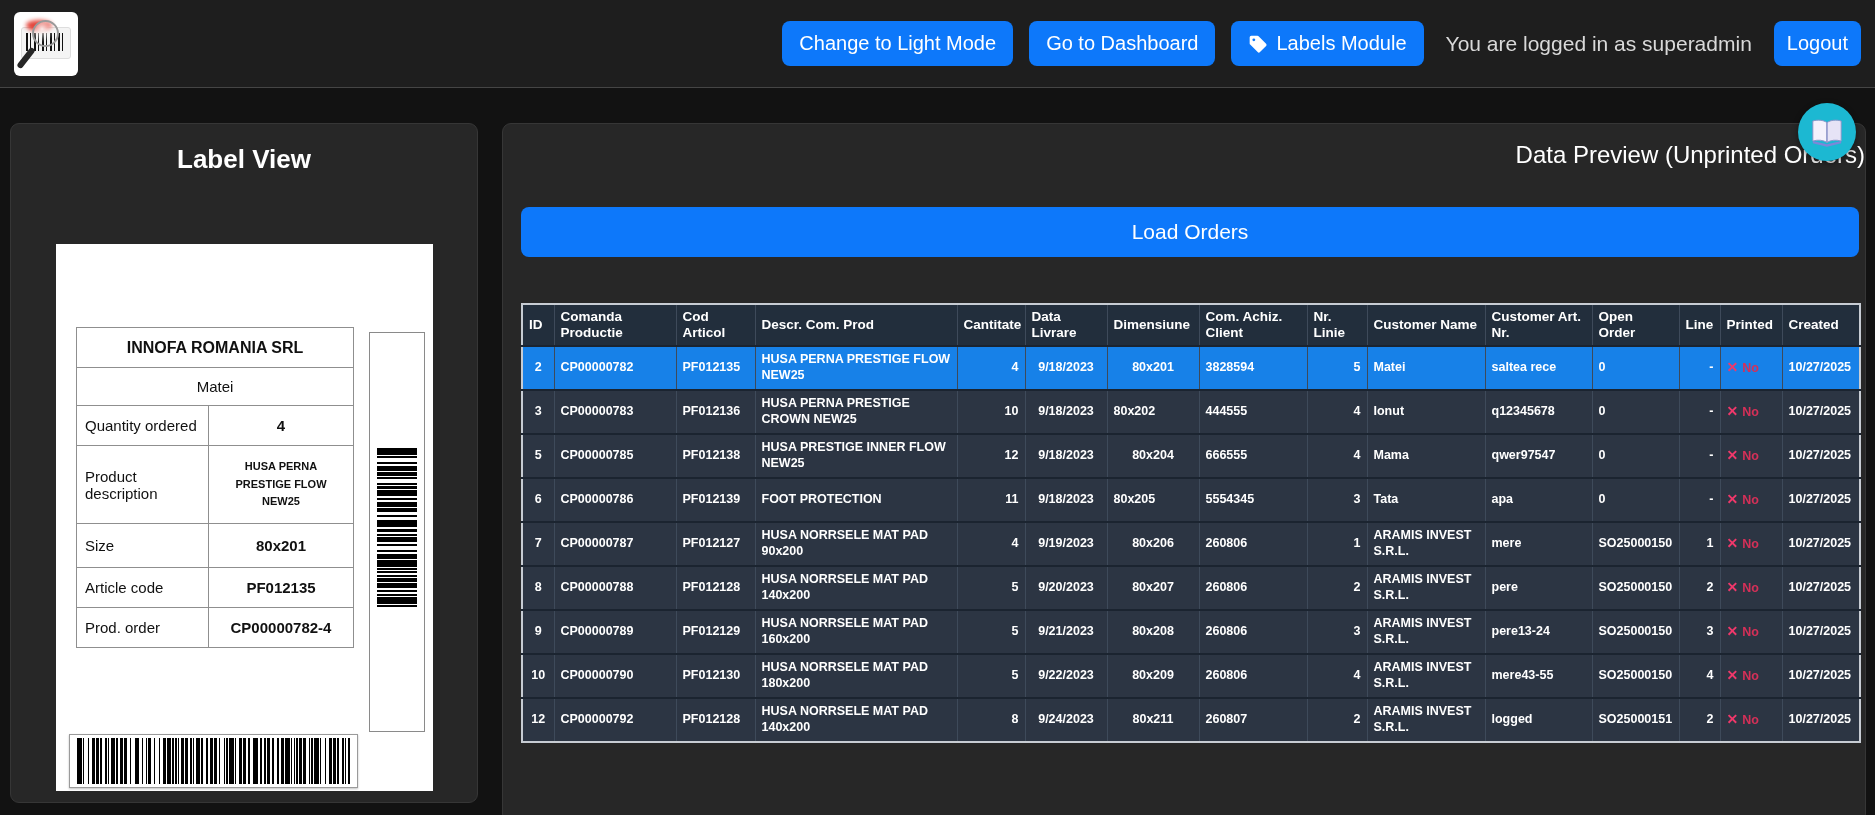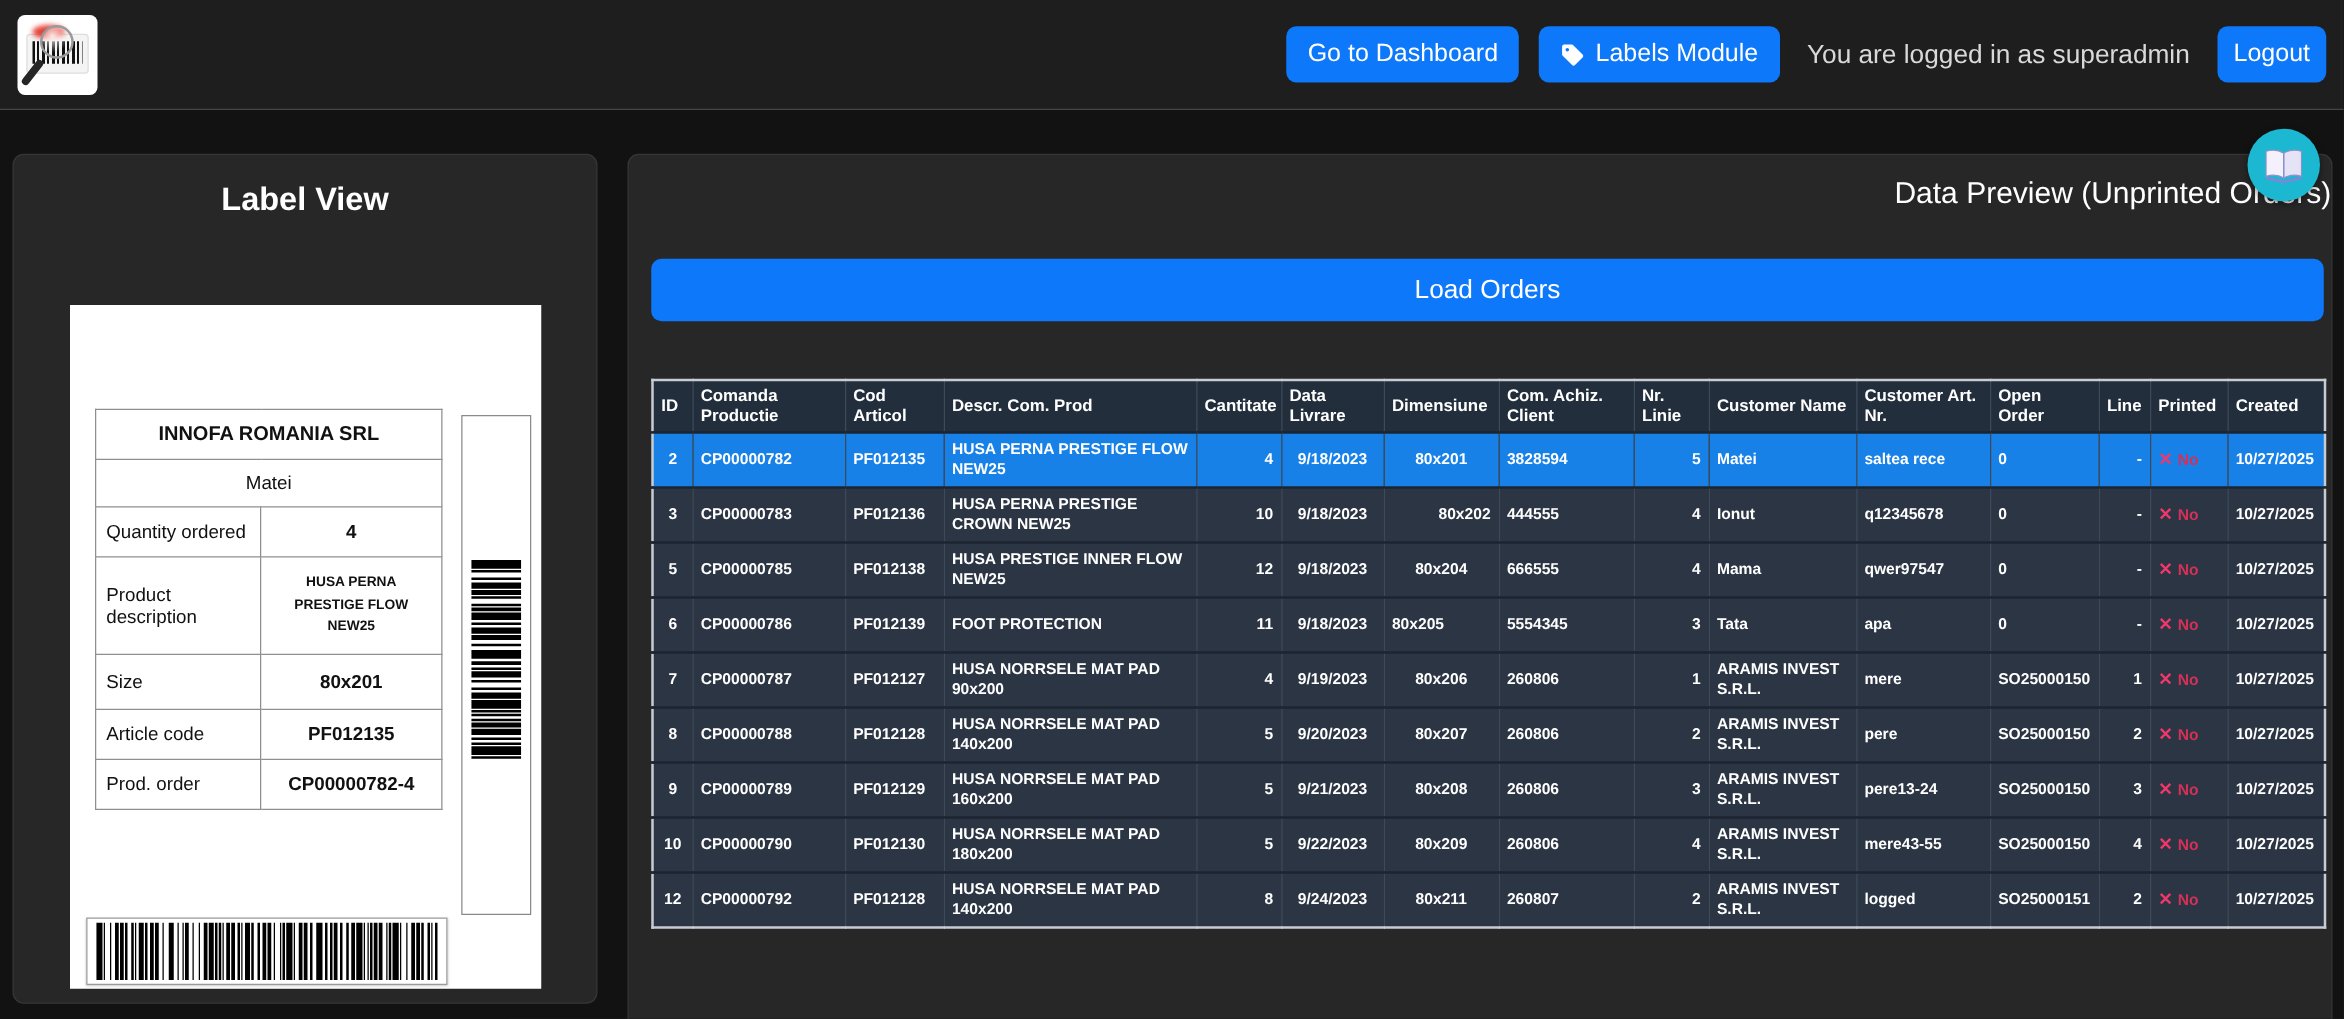--- a/index.html
+++ b/index.html
@@ -133,20 +133,23 @@
 <div class="navbar">
   <div class="logo-box">
     <div class="logo-label">
       <div class="logo-bars"></div>
     </div>
     <div class="logo-laser"></div>
     <div class="logo-lens"></div>
     <div class="logo-handle"></div>
   </div>
   <div class="nav-right">
+    <button class="btn">
+      <span>Change to Light Mode</span>
+    </button>
     <button class="btn">
       <span>Go to Dashboard</span>
     </button>
     <button class="btn">
       <span style="display:inline-flex">
         <svg width="20" height="20" viewBox="0 0 24 24">
             <path fill="#fff" d="M11.3 2H4a2 2 0 0 0-2 2v7.3a2 2 0 0 0 .6 1.4l9 9a2 2 0 0 0 2.8 0l7.3-7.3a2 2 0 0 0 0-2.8l-9-9A2 2 0 0 0 11.3 2z"></path>
             <circle cx="7" cy="7" r="1.7" fill="#0d78fa"></circle>
           </svg>
       </span>
@@ -363,21 +366,21 @@
           <td class="printed-cell" style="text-align: left;"><span class="x-mark">✕</span><span class="no-text">No</span></td>
           <td style="text-align: left;">10/27/2025</td>
         </tr>
         <tr>
           <td style="text-align: center;">3</td>
           <td style="text-align: left;">CP00000783</td>
           <td style="text-align: left;">PF012136</td>
           <td style="text-align: left;">HUSA PERNA PRESTIGE CROWN NEW25</td>
           <td style="text-align: right;">10</td>
           <td style="text-align: center;">9/18/2023</td>
-          <td style="text-align: right;">80x202</td>
+          <td style="text-align: left;">80x202</td>
           <td style="text-align: left;">444555</td>
           <td style="text-align: right;">4</td>
           <td style="text-align: left;">Ionut</td>
           <td style="text-align: left;">q12345678</td>
           <td style="text-align: left;">0</td>
           <td style="text-align: right;">-</td>
           <td class="printed-cell" style="text-align: left;"><span class="x-mark">✕</span><span class="no-text">No</span></td>
           <td style="text-align: left;">10/27/2025</td>
         </tr>
         <tr>

